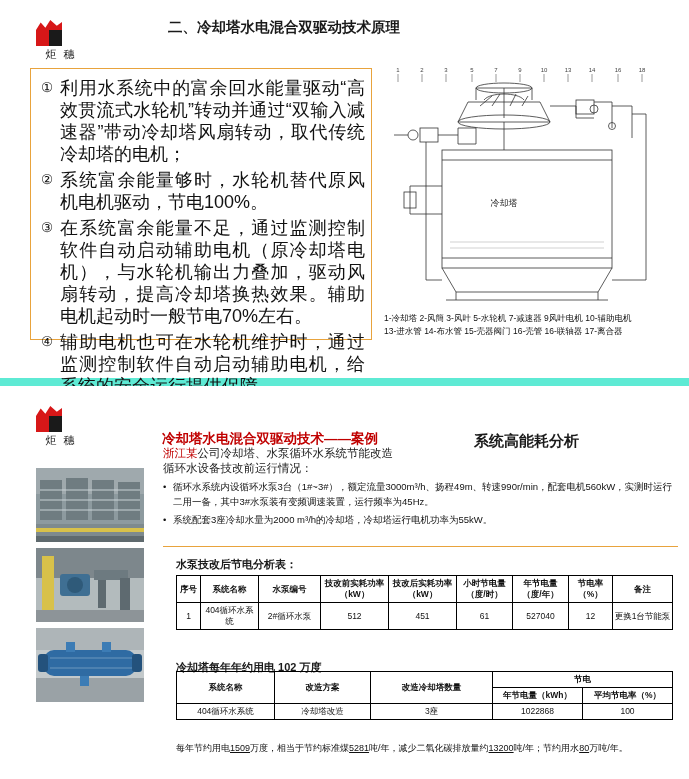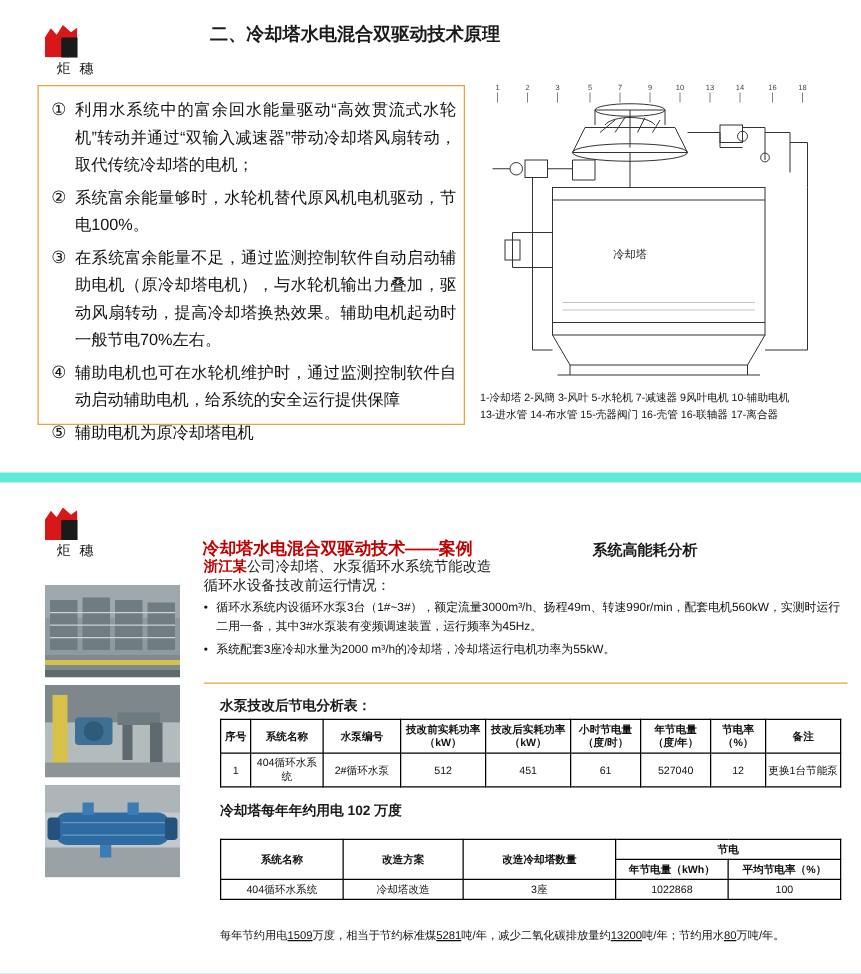--- a/index.html
+++ b/index.html
@@ -86,21 +86,21 @@
     margin-bottom: 4px;
   }
   .bullet-num {
     width: 19px;
     flex: 0 0 19px;
     font-size: 13.5px;
     color: #111;
     line-height: 22px;
   }
   .bullet-text {
-    font-size: 13px;
+    font-size: 18px;
     line-height: 22px;
     color: #111;
     text-align: justify;
   }
 
   
   #drawing {
     position: absolute;
     left: 380px; top: 66px;
     width: 288px; height: 260px;
@@ -117,31 +117,31 @@
 
   
   #s2title {
     left: 162px; top: 430px;
     font-size: 13.5px;
     color: #c00000;
   }
   #s2subtitle {
     position: absolute;
     left: 474px; top: 432px;
-    font-size: 12px;
+    font-size: 15px;
     font-weight: bold;
     color: #1a1a1a;
   }
   #s2line2 {
     position: absolute;
     left: 163px; top: 446px;
     font-size: 11.5px;
     color: #1a1a1a;
   }
-  #s2line2 .red { color: #c00000; font-weight: bold; }
+  #s2line2 .red { color: #c00000; font-weight: normal; }
   #s2line3 {
     position: absolute;
     left: 163px; top: 461px;
     font-size: 11.5px;
     font-weight: normal;
     color: #1a1a1a;
   }
   .body-bullets {
     position: absolute;
     left: 163px; top: 479px;
@@ -166,21 +166,21 @@
     font-weight: bold;
     color: #1a1a1a;
   }
   #tbl1wrap {
     position: absolute;
     left: 176px; top: 575px;
     width: 497px;
   }
   #tbl2cap {
     position: absolute;
-    left: 176px; top: 641px;
+    left: 176px; top: 660px;
     font-size: 11px;
     font-weight: bold;
     color: #1a1a1a;
   }
   #tbl2wrap {
     position: absolute;
     left: 176px; top: 671px;
     width: 497px;
   }
   table.grid {

